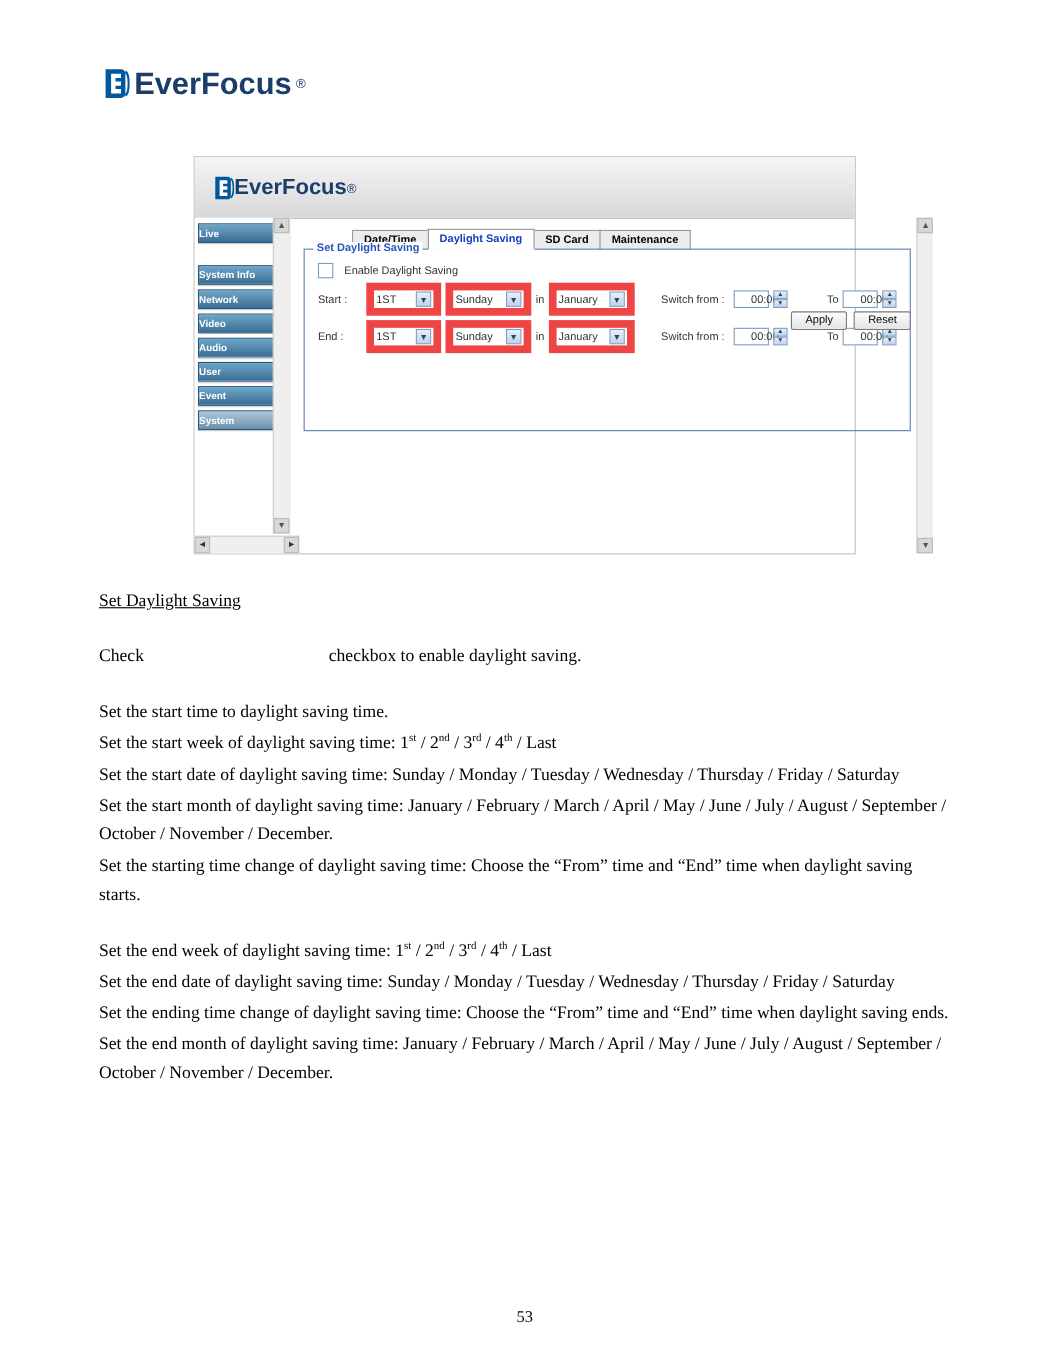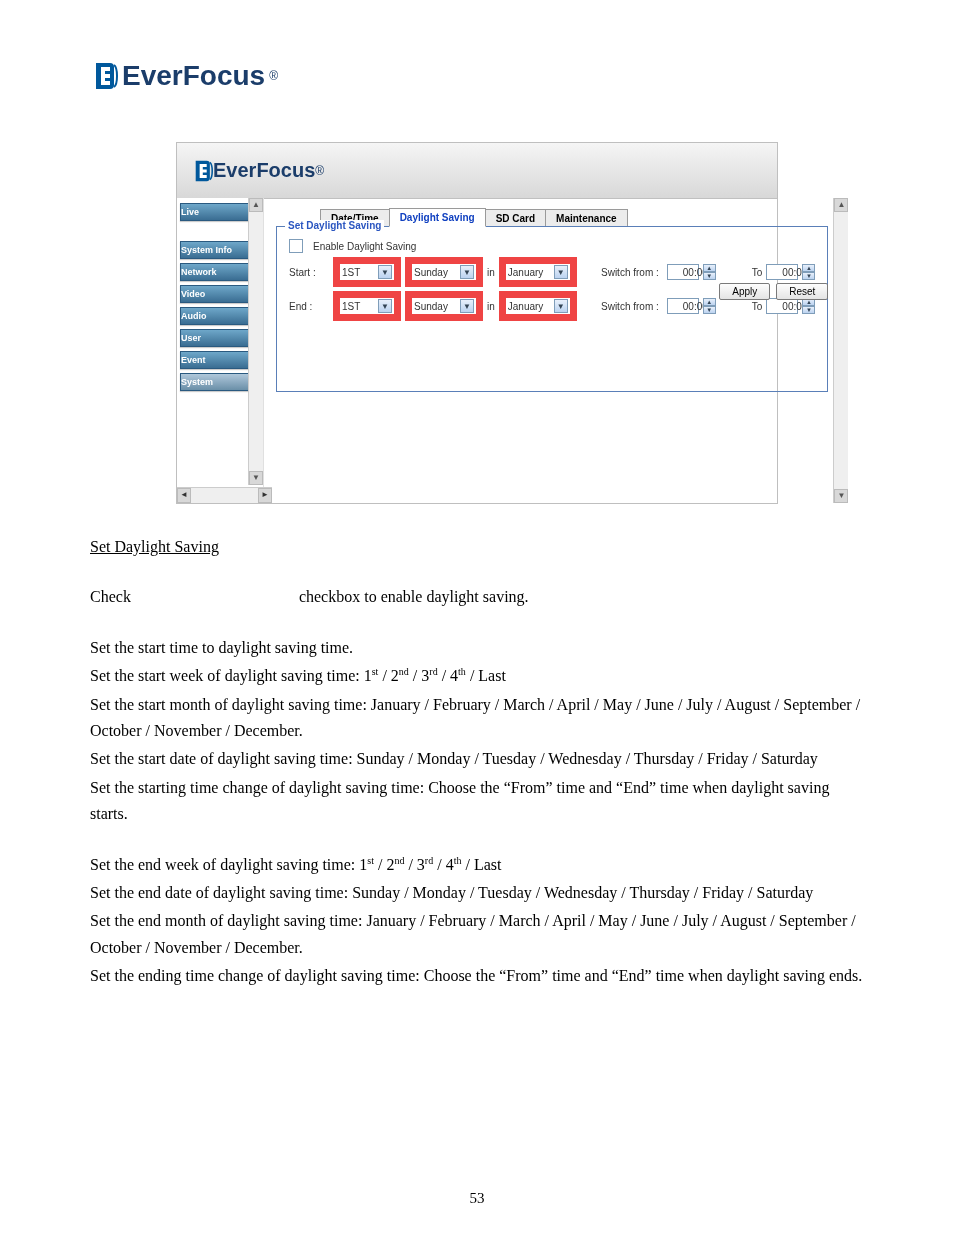--- a/index.html
+++ b/index.html
@@ -314,26 +314,26 @@
     <p>
       <span>Check</span>
       <span style="display:inline-block; width:160px;"></span>
       <span>checkbox to enable daylight saving.</span>
     </p>
     <div class="gap"></div>
     <p>Set the start time to daylight saving time.</p>
     <p>
       <span>Set the start week of daylight saving time: 1</span><sup>st</sup><span> / 2</span><sup>nd</sup><span> / 3</span><sup>rd</sup><span> / 4</span><sup>th</sup><span> / Last</span>
     </p>
+    <p>Set the start date of daylight saving time: Sunday / Monday / Tuesday / Wednesday / Thursday / Friday / Saturday</p>
     <p>Set the start month of daylight saving time: January / February / March / April / May / June / July / August / September / October / November / December.</p>
-    <p>Set the start date of daylight saving time: Sunday / Monday / Tuesday / Wednesday / Thursday / Friday / Saturday</p>
     <p>Set the starting time change of daylight saving time: Choose the “From” time and “End” time when daylight saving starts.</p>
     <div class="gap"></div>
     <p>
       <span>Set the end week of daylight saving time: 1</span><sup>st</sup><span> / 2</span><sup>nd</sup><span> / 3</span><sup>rd</sup><span> / 4</span><sup>th</sup><span> / Last</span>
     </p>
     <p>Set the end date of daylight saving time:  Sunday / Monday / Tuesday / Wednesday / Thursday / Friday / Saturday</p>
+    <p>Set the ending time change of daylight saving time: Choose the “From” time and “End” time when daylight saving ends.</p>
     <p>Set the end month of daylight saving time: January / February / March / April / May / June / July / August / September / October / November / December.</p>
-    <p>Set the ending time change of daylight saving time: Choose the “From” time and “End” time when daylight saving ends.</p>
   </div>
 
   <div class="page-num">53</div>
 </div>
 
 </body></html>

